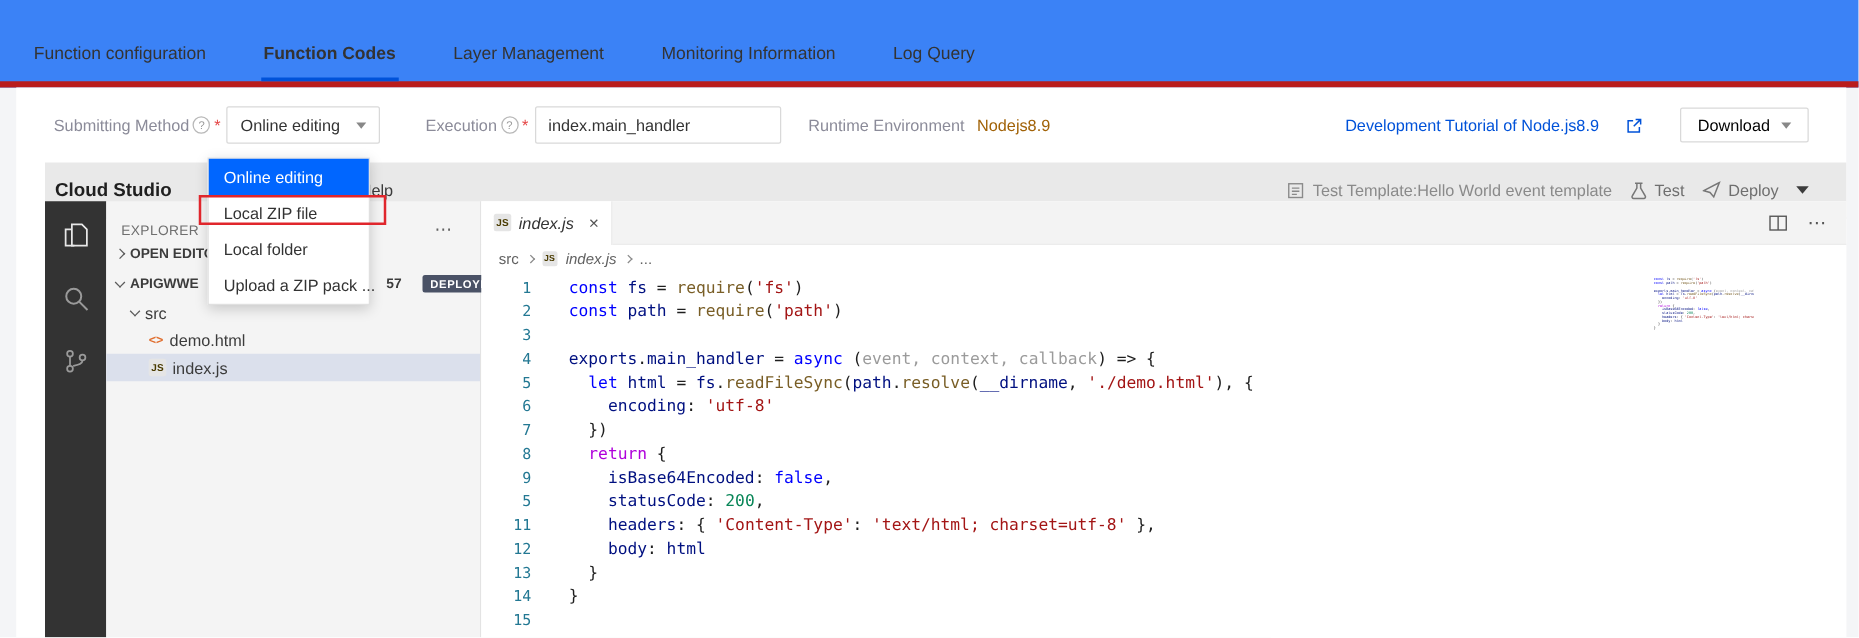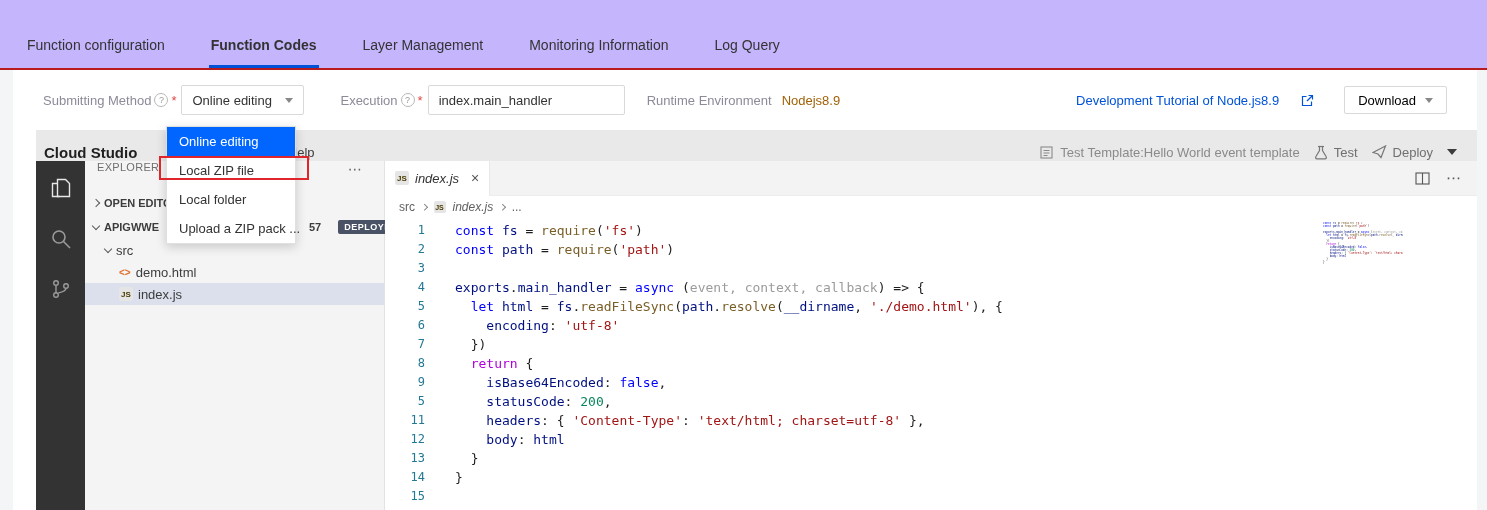--- a/index.html
+++ b/index.html
@@ -3,21 +3,21 @@
 <meta charset="utf-8">
 <style>
   :root{
     --accent:#0052d9; --dd-blue:#0066ff; --red:#e0262c; --badge:#4a5266; --sel:#dbe0ec;
   }
   *{box-sizing:border-box;margin:0;padding:0;}
   body{font-family:"Liberation Sans",sans-serif;}
   .page{position:relative;width:1487px;height:510px;background:#f4f5f7;overflow:hidden;}
 
   
-  .topnav{height:70px;background:#c4b5fd;border-bottom:2px solid #b91c1c;display:flex;align-items:flex-end;padding-left:25px;}
+  .topnav{height:70px;background:#3b82f6;border-bottom:5px solid #b91c1c;display:flex;align-items:flex-end;padding-left:25px;}
   .tabs{display:flex;gap:42px;}
   .tab{position:relative;font-size:14px;color:#333;padding:0 2px 15px;cursor:pointer;white-space:nowrap;}
   .tab.active{font-weight:bold;}
   .tab.active::after{content:'';position:absolute;left:0;right:0;bottom:0;height:3px;background:var(--accent);}
 
   
   .panel{position:absolute;left:13px;right:10px;top:70px;bottom:0;background:#fff;}
 
   
   .settings{height:60px;display:flex;align-items:center;padding:0 30px;}
@@ -28,35 +28,35 @@
   .caret{width:0;height:0;border-left:4px solid transparent;border-right:4px solid transparent;border-top:5px solid #888;}
   .text-input{width:197px;height:30px;margin-left:5px;border:1px solid #d9d9d9;border-radius:2px;padding:0 10px;font-size:13px;color:#333;font-family:"Liberation Sans",sans-serif;}
   .g-exec{margin-left:36px;display:flex;align-items:center;}
   .g-runtime{margin-left:22px;display:flex;align-items:center;}
   .runtime-value{margin-left:10px;font-size:13px;color:#a16207;}
   .link{margin-left:auto;display:flex;align-items:center;gap:22px;color:var(--accent);font-size:13px;text-decoration:none;cursor:pointer;white-space:nowrap;text-align:right;}
   .download-btn{margin-left:30px;height:28px;border:1px solid #d9d9d9;border-radius:2px;background:#fff;display:flex;align-items:center;gap:9px;padding:0 13px;font-size:13px;color:#000000;cursor:pointer;}
 
   
   .ide{position:absolute;left:23px;right:0;top:60px;bottom:0;}
-  .ide-header{height:45px;background:#e9e9e9;border-bottom:1px solid #dcdcdc;display:flex;align-items:center;padding:0 20px 0 8px;}
+  .ide-header{height:45px;background:#e9e9e9;border-bottom:1px solid #dcdcdc;display:flex;align-items:center;padding:0 30px 0 8px;}
   .ide-title{font-size:15px;font-weight:bold;color:#1f1f1f;white-space:nowrap;}
   .ide-menu{display:flex;gap:4px;margin-left:76px;font-size:13px;color:#3c3c3c;}
   .menu-item{cursor:pointer;white-space:nowrap;}
   .ide-right{margin-left:auto;display:flex;align-items:center;gap:14px;}
   .hgroup{display:flex;align-items:center;gap:6px;font-size:13px;color:#6f6f6f;cursor:pointer;white-space:nowrap;}
   .tpl-text{color:#8a8a8a;}
   .big-caret{width:0;height:0;border-left:5px solid transparent;border-right:5px solid transparent;border-top:6px solid #3c3c3c;cursor:pointer;}
 
   .ide-body{position:absolute;top:31px;left:0;right:0;bottom:0;display:flex;}
   .activity-bar{width:49px;background:#333333;display:flex;flex-direction:column;align-items:center;padding-top:14px;gap:26px;flex:none;}
   .ab-icon{cursor:pointer;display:flex;}
 
   .explorer{width:300px;background:#f4f4f4;border-right:1px solid #e3e3e3;flex:none;color:#3c3c3c;}
-  .x-header{height:30px;display:flex;align-items:flex-start;justify-content:space-between;padding:0 22px 0 12px;font-size:11px;color:#6f6f6f;letter-spacing:.3px;}
+  .x-header{height:30px;display:flex;align-items:flex-end;justify-content:space-between;padding:0 22px 0 12px;font-size:11px;color:#6f6f6f;letter-spacing:.3px;}
   .x-more{color:#616161;font-size:14px;cursor:pointer;}
   .x-row{height:24px;display:flex;align-items:center;gap:5px;padding-left:8px;cursor:pointer;}
   .section-row{font-weight:bold;font-size:11px;color:#3c3c3c;}
   .tree-row{height:22px;font-size:13px;}
   .tree-row.selected{background:var(--sel);}
   .chev{width:6px;height:6px;border-right:1.4px solid #5a5a5a;border-bottom:1.4px solid #5a5a5a;display:inline-block;flex:none;}
   .chev.right{transform:rotate(-45deg);}
   .chev.down{transform:rotate(45deg);margin-top:-2px;}
   .proj-spacer{width:140px;flex:none;}
   .deployed{margin-left:12px;background:var(--badge);color:#fff;font-size:9px;font-weight:bold;letter-spacing:.5px;padding:2px 6px;border-radius:2px;}

